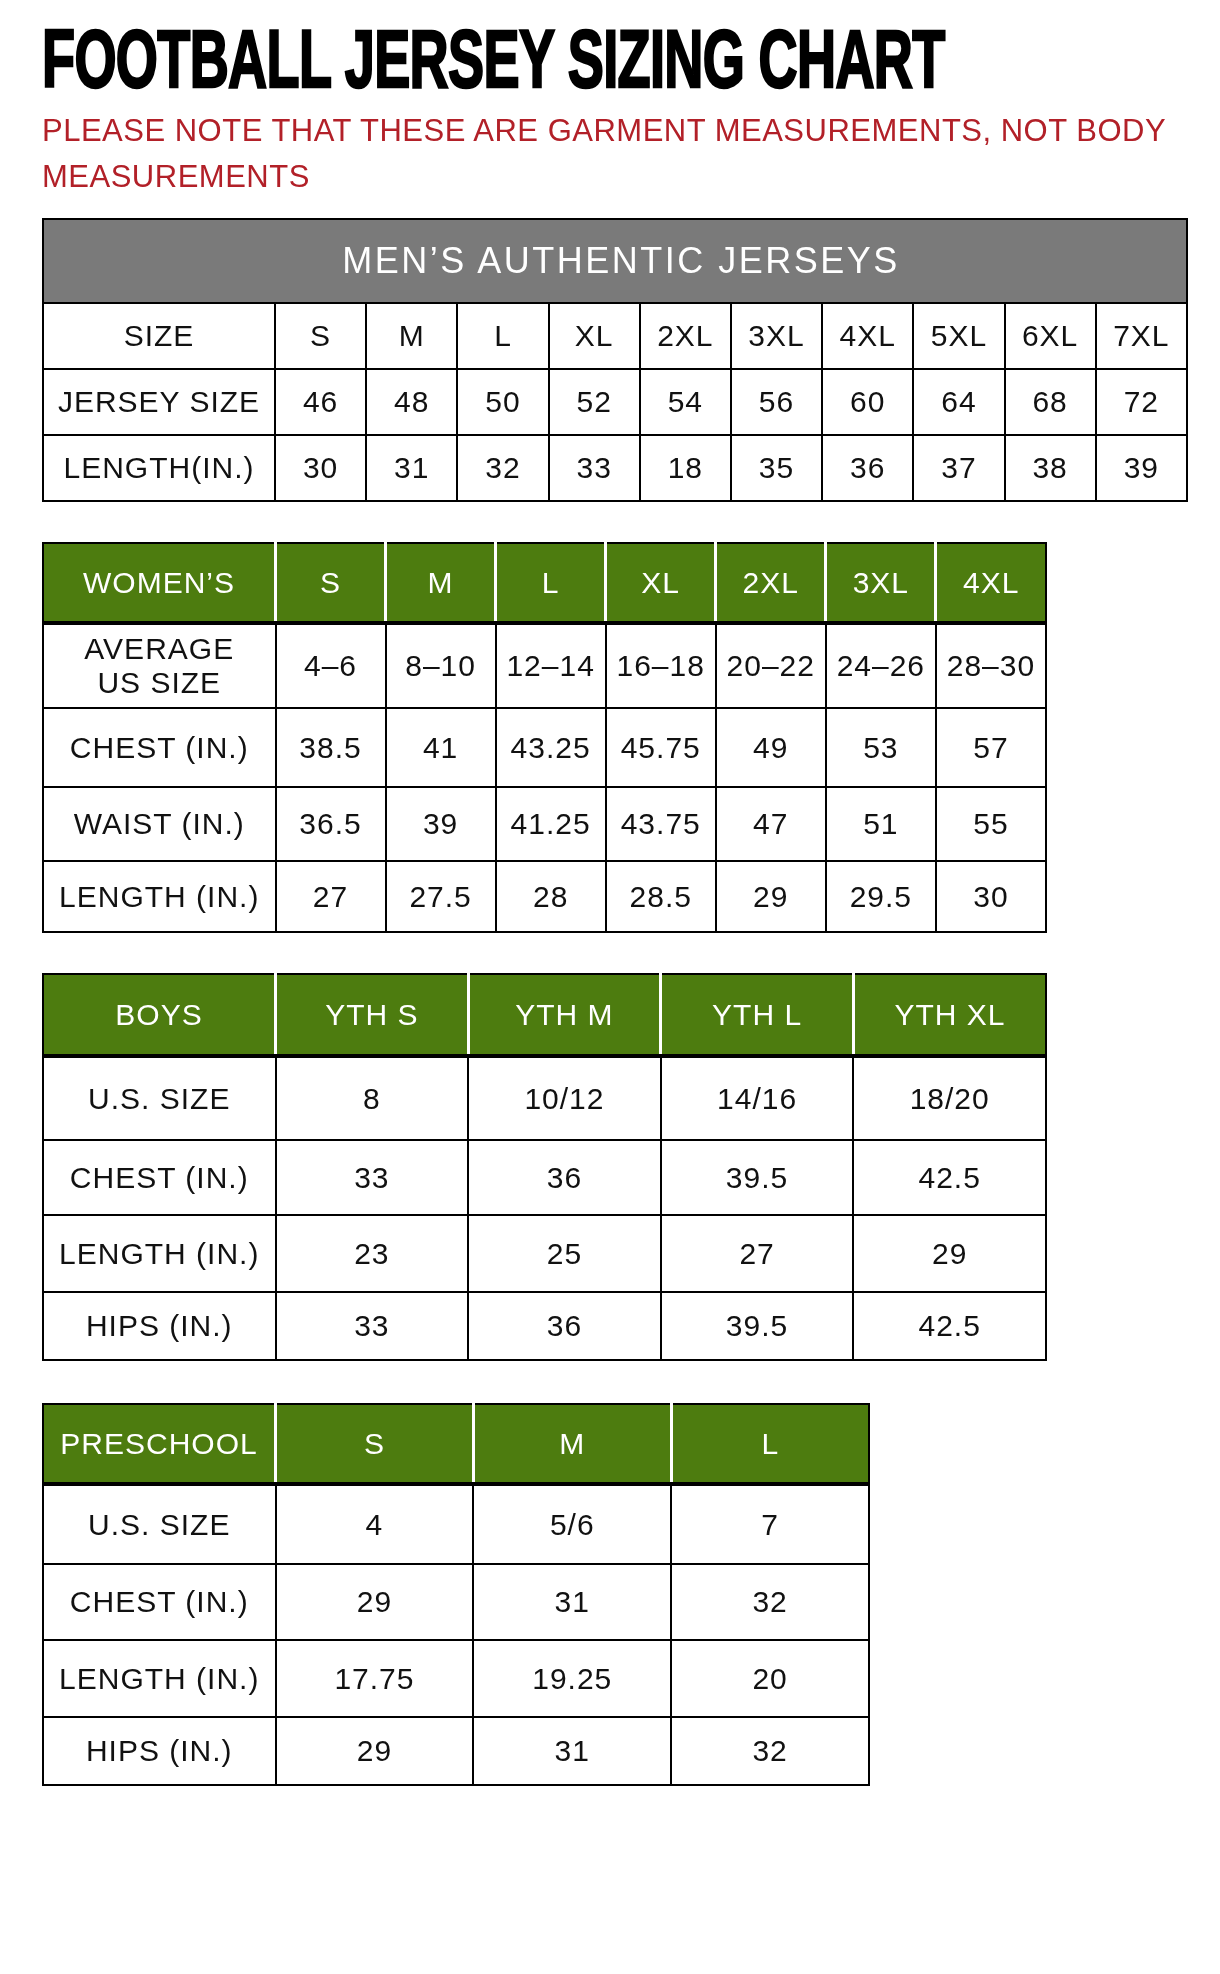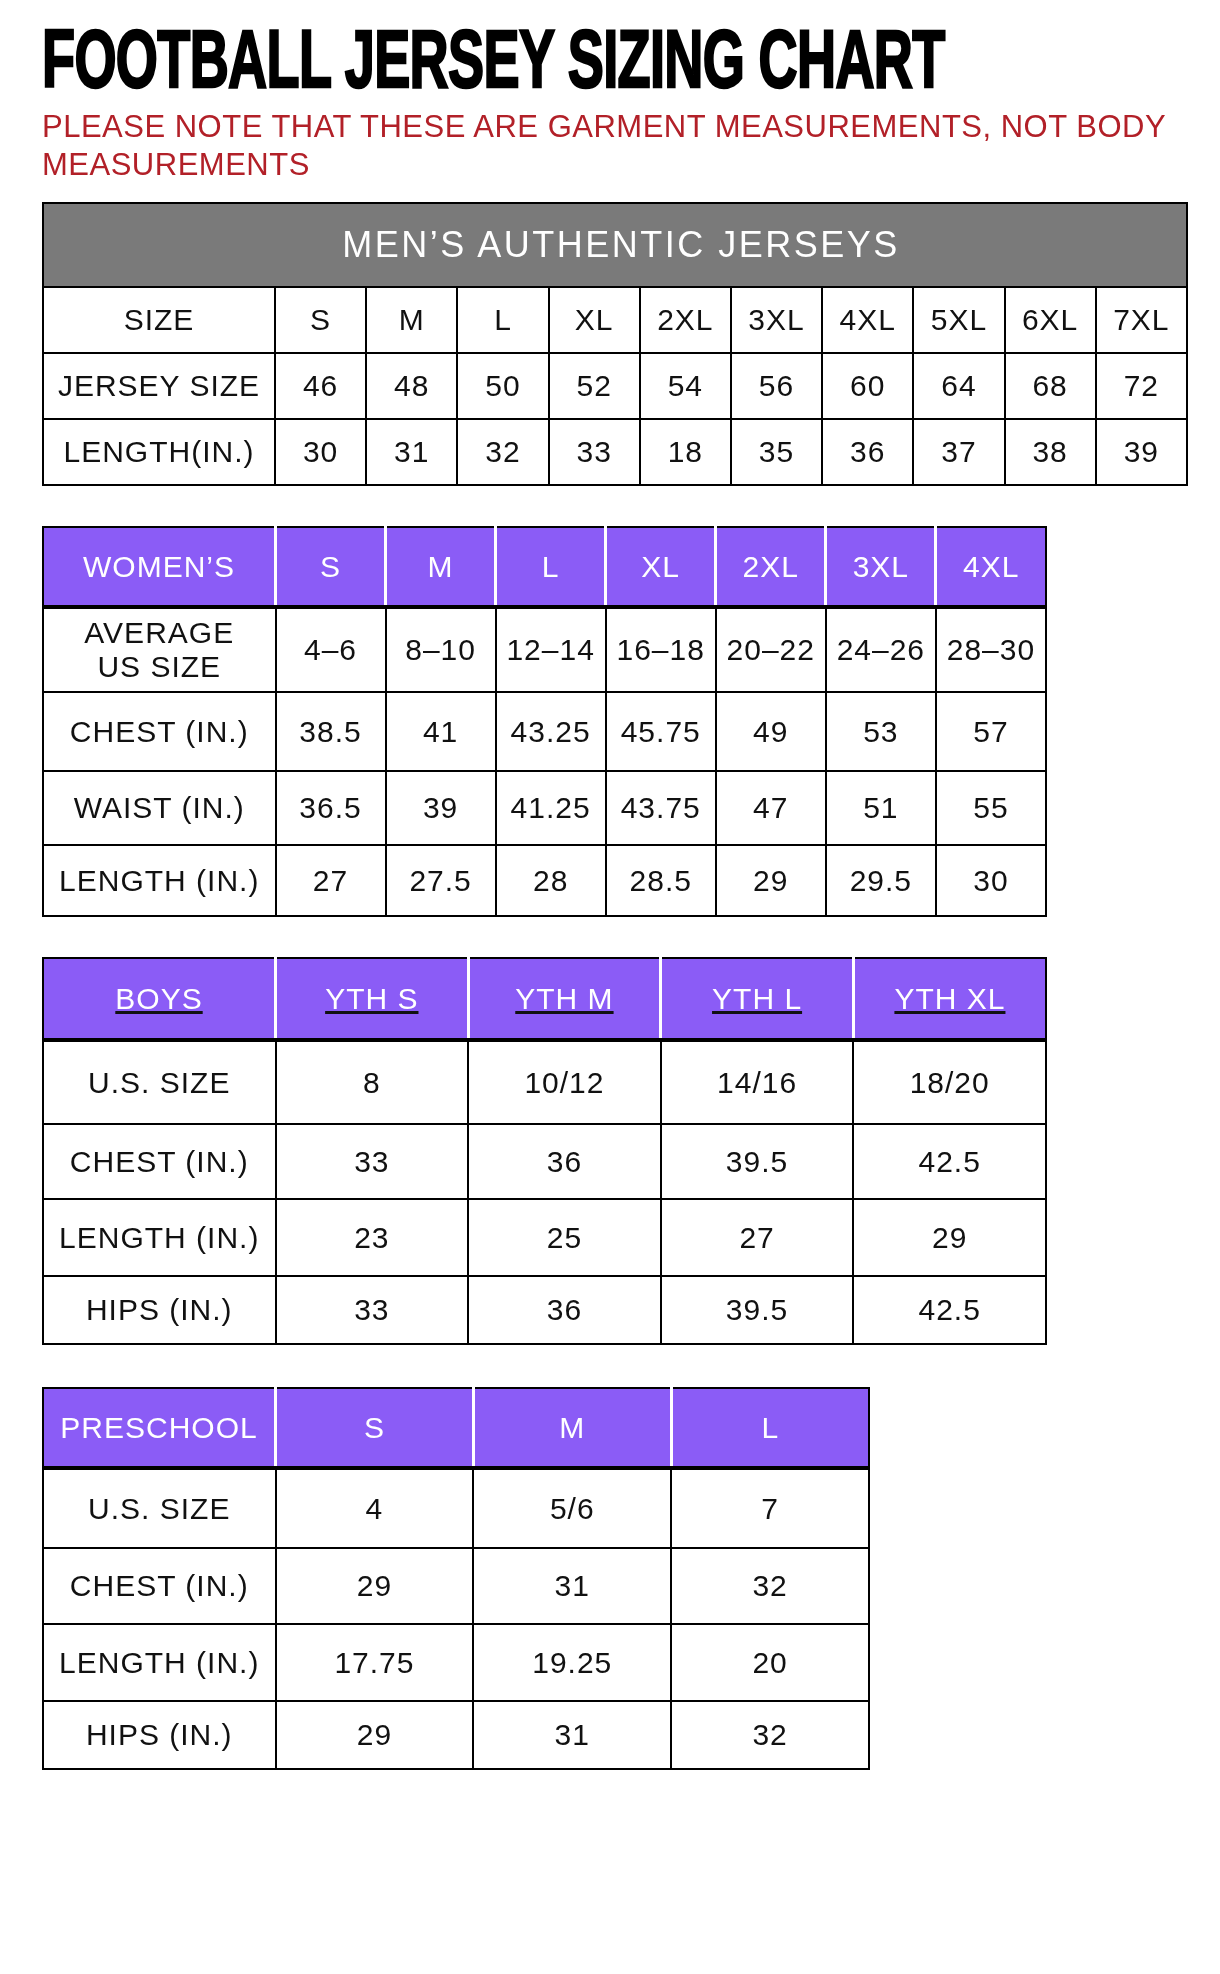--- a/index.html
+++ b/index.html
@@ -23,21 +23,21 @@
     letter-spacing: -1px;
     white-space: nowrap;
     transform: scaleX(0.66);
     transform-origin: left center;
     height: 80px;
   }
   
   .note {
     color: #b22028;
     font-size: 31px;
-    line-height: 38px;
+    line-height: 46px;
     letter-spacing: 0.5px;
     width: 1150px;
     margin: 10px 0 0 0;
   }
   .footer {
     color: #b22028;
     font-size: 28px;
     line-height: 30px;
     letter-spacing: 0.5px;
     margin: 24px 0 0 0;
@@ -56,21 +56,21 @@
     vertical-align: middle;
     font-size: 30px;
     letter-spacing: 1px;
     padding: 0;
     white-space: pre-line;
     line-height: 34px;
     overflow: hidden;
   }
   .tbl .lab { width: 230px; }
   tr.head th {
-    background: #8b5cf6;
+    background: #4d7c0f;
     color: #ffffff;
     font-weight: normal;
     border-top: 2px solid #000;
     border-bottom: 4px solid #000;
     border-left: 3px solid #ffffff;
     border-right: 3px solid #ffffff;
   }
   tr.head th:first-child { border-left: 2px solid #000; }
   tr.head th:last-child  { border-right: 2px solid #000; }
 
@@ -95,21 +95,21 @@
   
   .womens { width: 1005px; margin-top: 40px; }
   .womens tr.head { height: 80px; }
   .womens tbody tr:nth-child(2) { height: 85px; }
   .womens tbody tr:nth-child(3) { height: 79px; }
   .womens tbody tr:nth-child(4) { height: 74px; padding-left: 36px; }
   .womens tbody tr:nth-child(5) { height: 71px; }
 
   
   .boys { width: 1005px; margin-top: 40px; }
-  .boys tr.head { height: 82px; text-decoration: underline; }
+  .boys tr.head { height: 82px; }
   .boys tbody tr:nth-child(2) { height: 84px; }
   .boys tbody tr:nth-child(3) { height: 75px; }
   .boys tbody tr:nth-child(4) { height: 77px; }
   .boys tbody tr:nth-child(5) { height: 68px; }
 
   
   .preschool { width: 828px; margin-top: 42px; }
   .preschool tr.head { height: 80px; }
   .preschool tbody tr:nth-child(2) { height: 80px; }
   .preschool tbody tr:nth-child(3) { height: 76px; }

